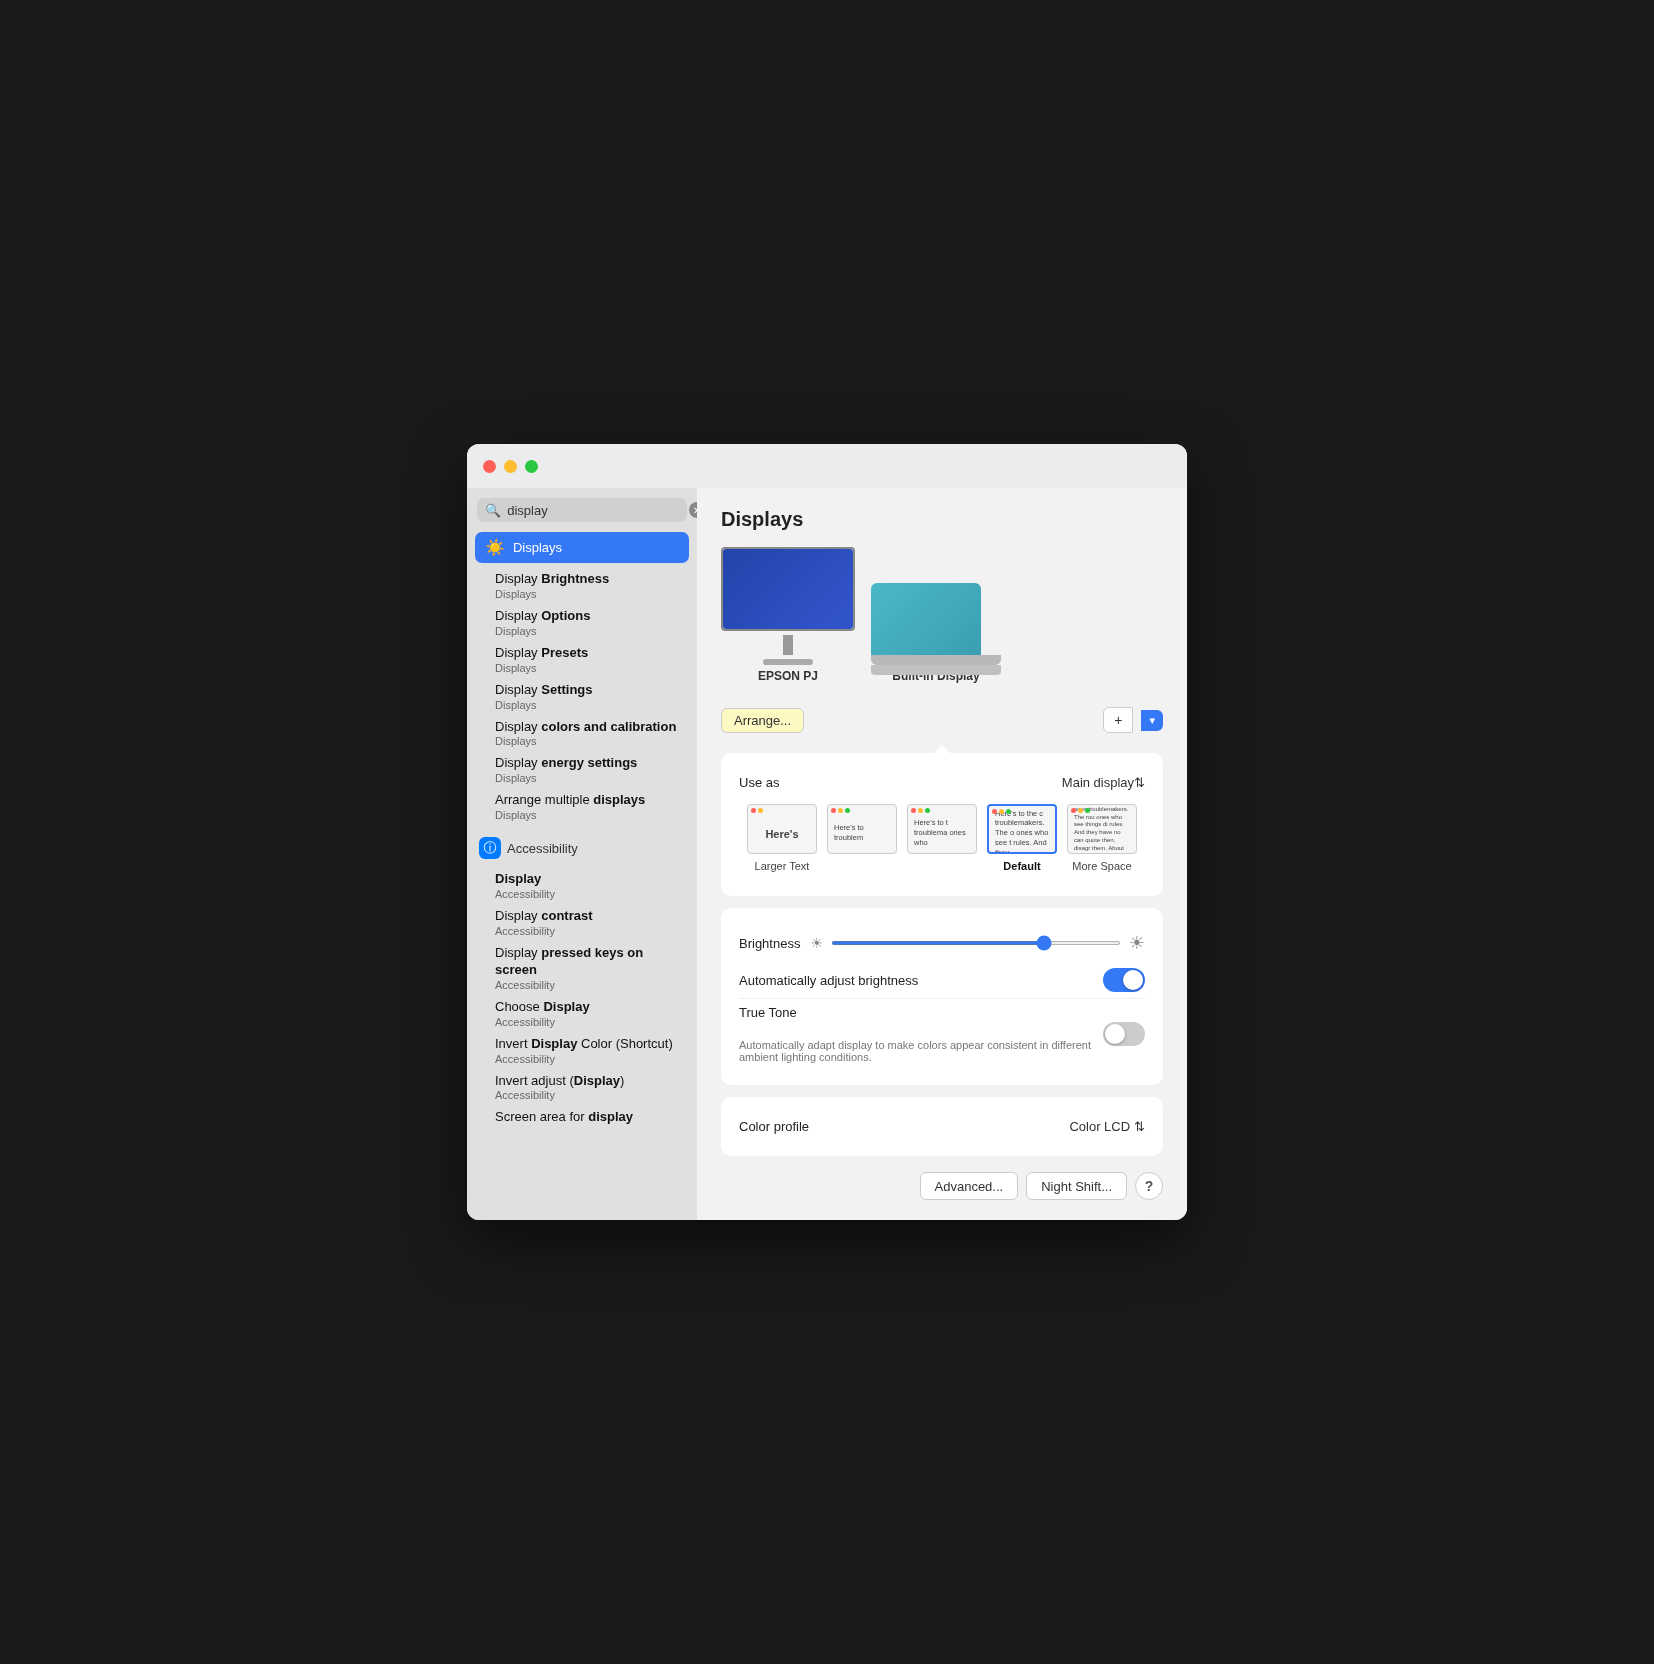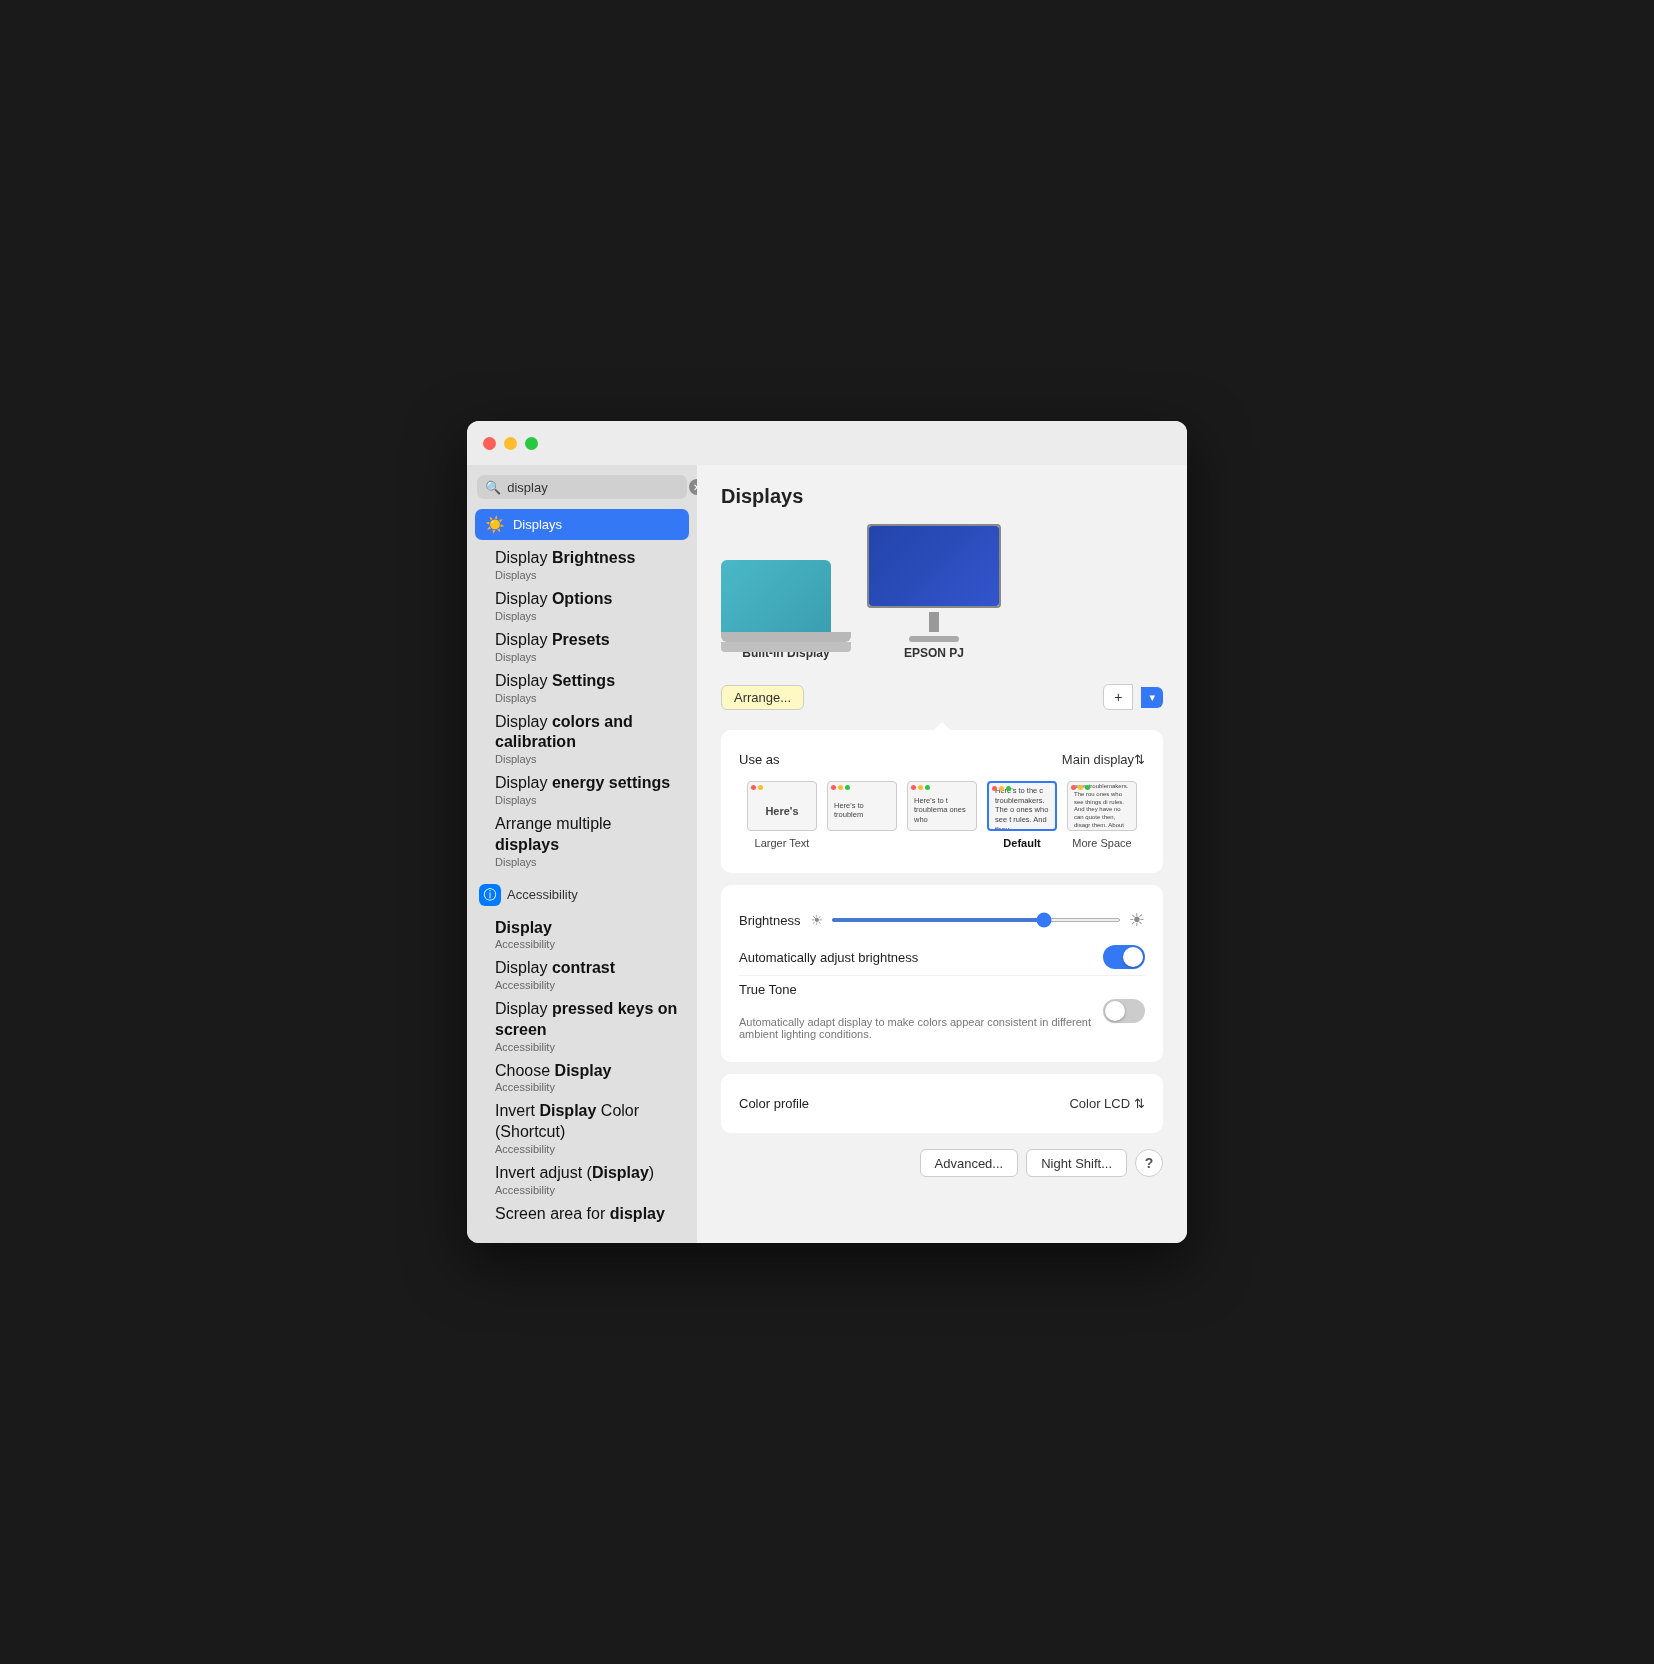--- a/index.html
+++ b/index.html
@@ -96,21 +96,21 @@
     }
     .sidebar-item-selected .item-icon { font-size: 16px; }
     .sidebar-group {
       margin: 4px 0;
     }
     .sidebar-result-item {
       padding: 4px 18px 4px 28px;
       cursor: pointer;
     }
     .sidebar-result-item .result-title {
-      font-size: 16px;
+      font-size: 13px;
       color: #111;
       line-height: 1.3;
     }
     .sidebar-result-item .result-title strong {
       font-weight: 600;
     }
     .sidebar-result-item .result-sub {
       font-size: 11px;
       color: #666;
     }
@@ -505,34 +505,34 @@
         </div>
       </div>
     </div>
 
     <div class="main-content">
       <div class="page-title">Displays</div>
 
       <div class="displays-row">
 
         <div class="display-thumb-wrap">
+          <div class="display-thumb" style="border:2px solid #888; border-radius:4px;">
+            <div class="display-thumb-external"></div>
+          </div>
+          <div class="display-thumb-external-stand"></div>
+          <div class="display-thumb-external-base"></div>
+          <span class="display-label">EPSON PJ</span>
+        </div>
+
+        <div class="display-thumb-wrap">
           <div class="display-thumb" style="border:none;">
             <div class="display-thumb-builtin"></div>
             <div class="laptop-base"></div>
           </div>
           <span class="display-label">Built-in Display</span>
-        </div>
-
-        <div class="display-thumb-wrap">
-          <div class="display-thumb" style="border:2px solid #888; border-radius:4px;">
-            <div class="display-thumb-external"></div>
-          </div>
-          <div class="display-thumb-external-stand"></div>
-          <div class="display-thumb-external-base"></div>
-          <span class="display-label">EPSON PJ</span>
         </div>
       </div>
 
       <div class="displays-controls-row">
         <button class="arrange-btn">Arrange...</button>
         <div class="spacer-flex"></div>
         <button class="plus-btn">+</button>
         <button class="dropdown-btn">▾</button>
       </div>
 

